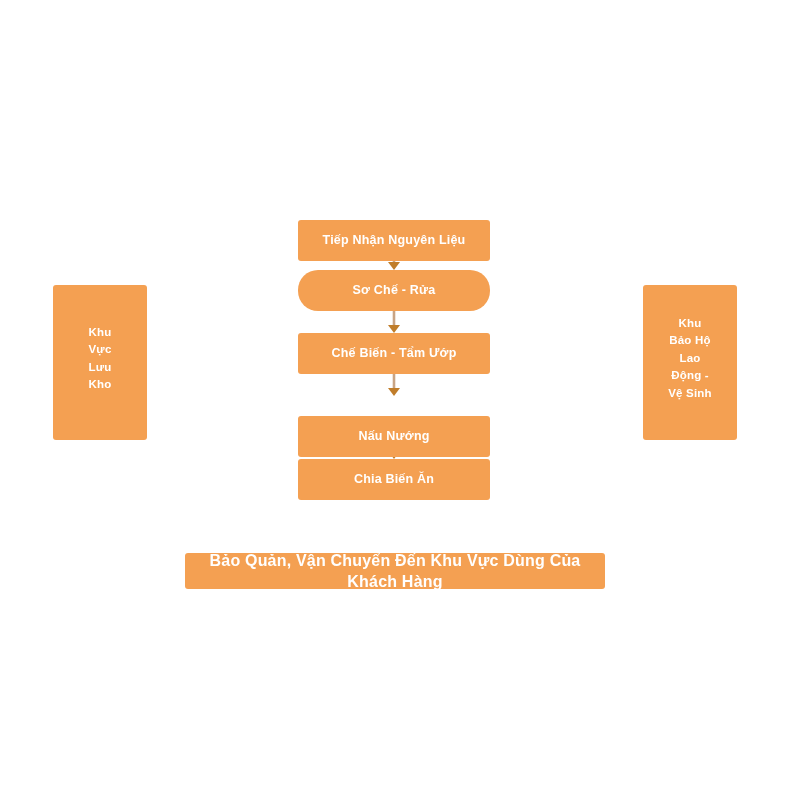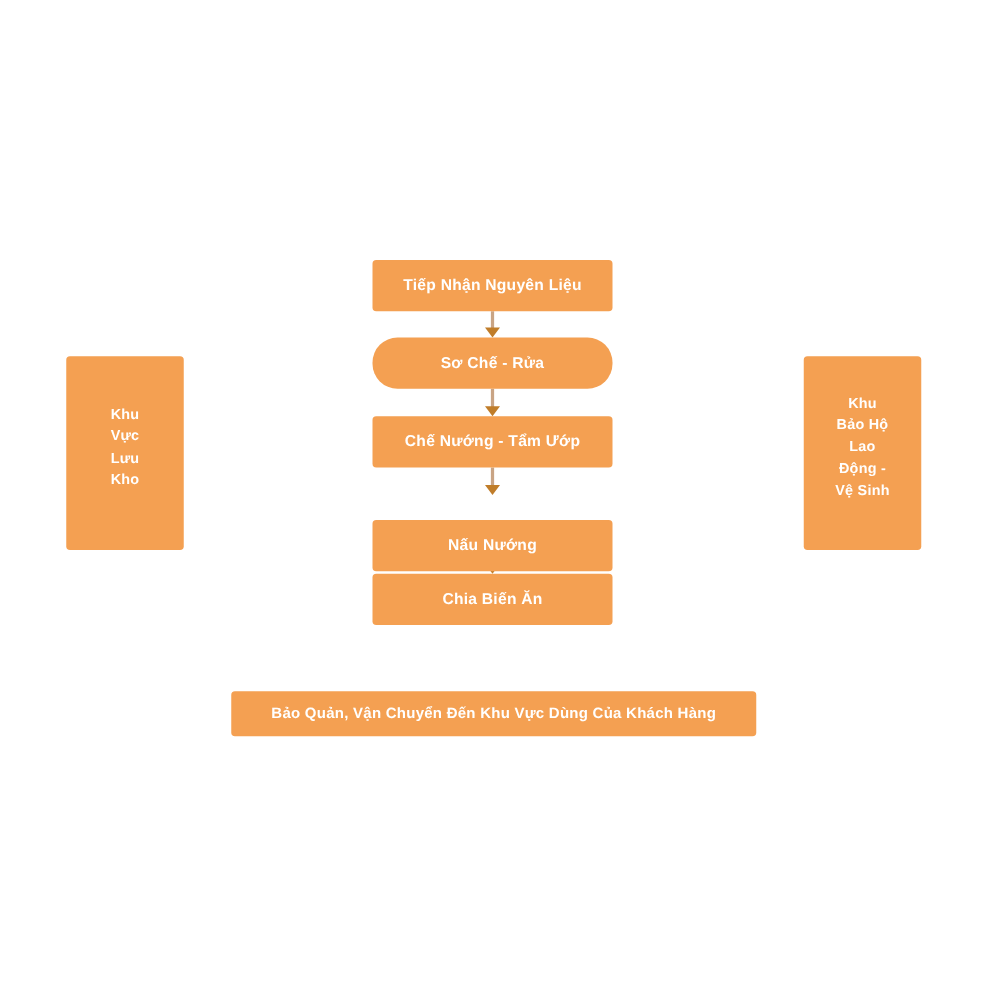--- a/index.html
+++ b/index.html
@@ -33,21 +33,21 @@
     line-height: 1.32;
     -webkit-font-smoothing: antialiased;
   }
   
   .proc {
     left: 298px;
     width: 192px;
     height: 41px;
     font-size: 12.5px;
   }
-  .proc-1 { top: 208px; }
+  .proc-1 { top: 220px; }
   .proc-2 { top: 270px; border-radius: 20px; }
   .proc-3 { top: 333px; }
   .proc-4 { top: 416px; }
   .proc-5 { top: 459px; }
 
   
   .side {
     width: 94px;
     height: 155px;
     top: 285px;
@@ -64,21 +64,21 @@
     position: relative;
     top: -4px;
   }
 
   
   .bottom-bar {
     left: 185px;
     top: 553px;
     width: 420px;
     height: 36px;
-    font-size: 12px;
+    font-size: 16px;
   }
 
   
   .arrow {
     position: absolute;
     left: 0;
     top: 0;
     width: 800px;
     height: 800px;
     pointer-events: none;
@@ -123,21 +123,21 @@
 Vệ Sinh</span>
   </div>
 
   <div class="node proc proc-1">
     <span>Tiếp Nhận Nguyên Liệu</span>
   </div>
   <div class="node proc proc-2">
     <span>Sơ Chế - Rửa</span>
   </div>
   <div class="node proc proc-3">
-    <span>Chế Nướng - Tẩm Ướp</span>
+    <span>Chế Biến - Tẩm Ướp</span>
   </div>
   <div class="node proc proc-4">
     <span>Nấu Nướng</span>
   </div>
   <div class="node proc proc-5">
     <span>Chia Biến Ăn</span>
   </div>
 
   <div class="node bottom-bar">
     <span>Bảo Quản, Vận Chuyển Đến Khu Vực Dùng Của Khách Hàng</span>

